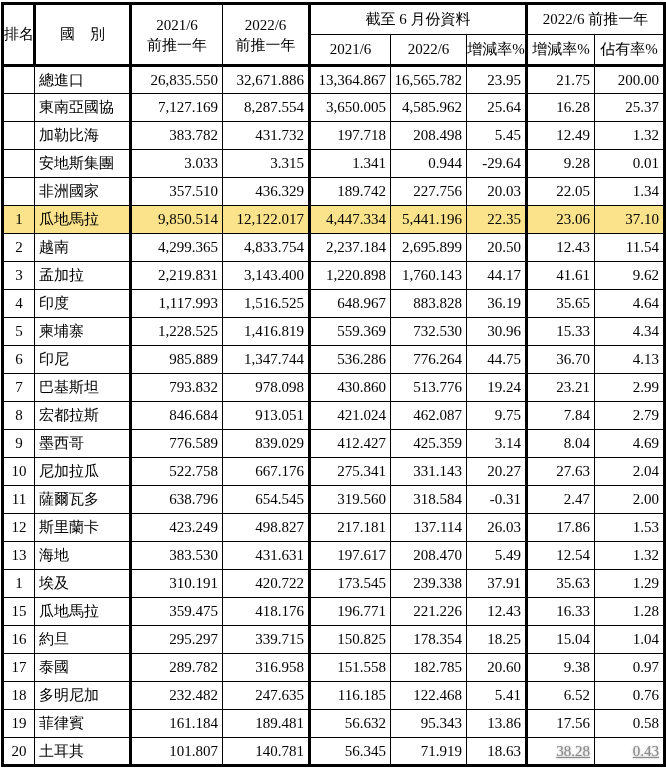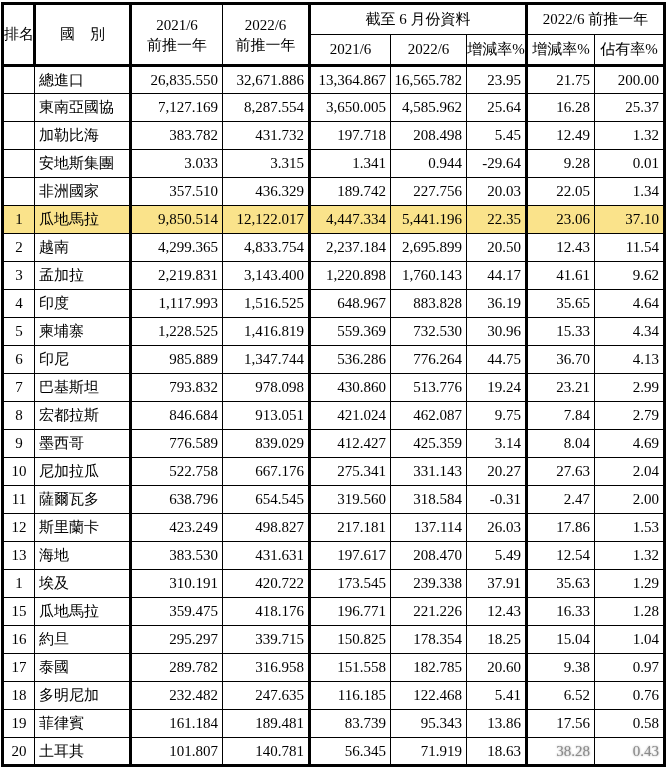--- a/index.html
+++ b/index.html
@@ -41,21 +41,21 @@
   thead { border-bottom: 3px solid var(--bd, #000000); }
   thead tr { height: 31px; }
   thead th { text-align: center; vertical-align: middle; }
   thead .two-line { line-height: 20px; }
   tbody tr { height: 28px; }
   td.rank { text-align: center; }
   td.country { text-align: left; padding-left: 4px; }
   td.num { text-align: right; padding-right: 4px; }
   .bl3 { border-left: 3px solid var(--bd, #000000) !important; }
   tr.hl td { background: var(--hl, #fae38b); }
-  td.faded { color: var(--faded, #8a8a8a); text-shadow: 0 0 2px rgba(150,150,150,0.9); }
+  td.faded { color: var(--faded, #8a8a8a); text-shadow: 0 0 2px rgba(150,150,150,0.9); text-decoration: underline; }
 </style>
 </head>
 <body>
 
 <div class="page">
   <table>
     <colgroup>
       <col class="c0">
         <col class="c1">
         <col class="c2">
@@ -341,21 +341,21 @@
           <td class="num">122.468</td>
           <td class="num">5.41</td>
           <td class="num bl3">6.52</td>
           <td class="num">0.76</td>
         </tr>
         <tr>
           <td class="rank">19</td>
           <td class="country">菲律賓</td>
           <td class="num bl3">161.184</td>
           <td class="num">189.481</td>
-          <td class="num bl3">83.739</td>
+          <td class="num bl3">56.632</td>
           <td class="num">95.343</td>
           <td class="num">13.86</td>
           <td class="num bl3">17.56</td>
           <td class="num">0.58</td>
         </tr>
         <tr>
           <td class="rank">20</td>
           <td class="country">土耳其</td>
           <td class="num bl3">101.807</td>
           <td class="num">140.781</td>

